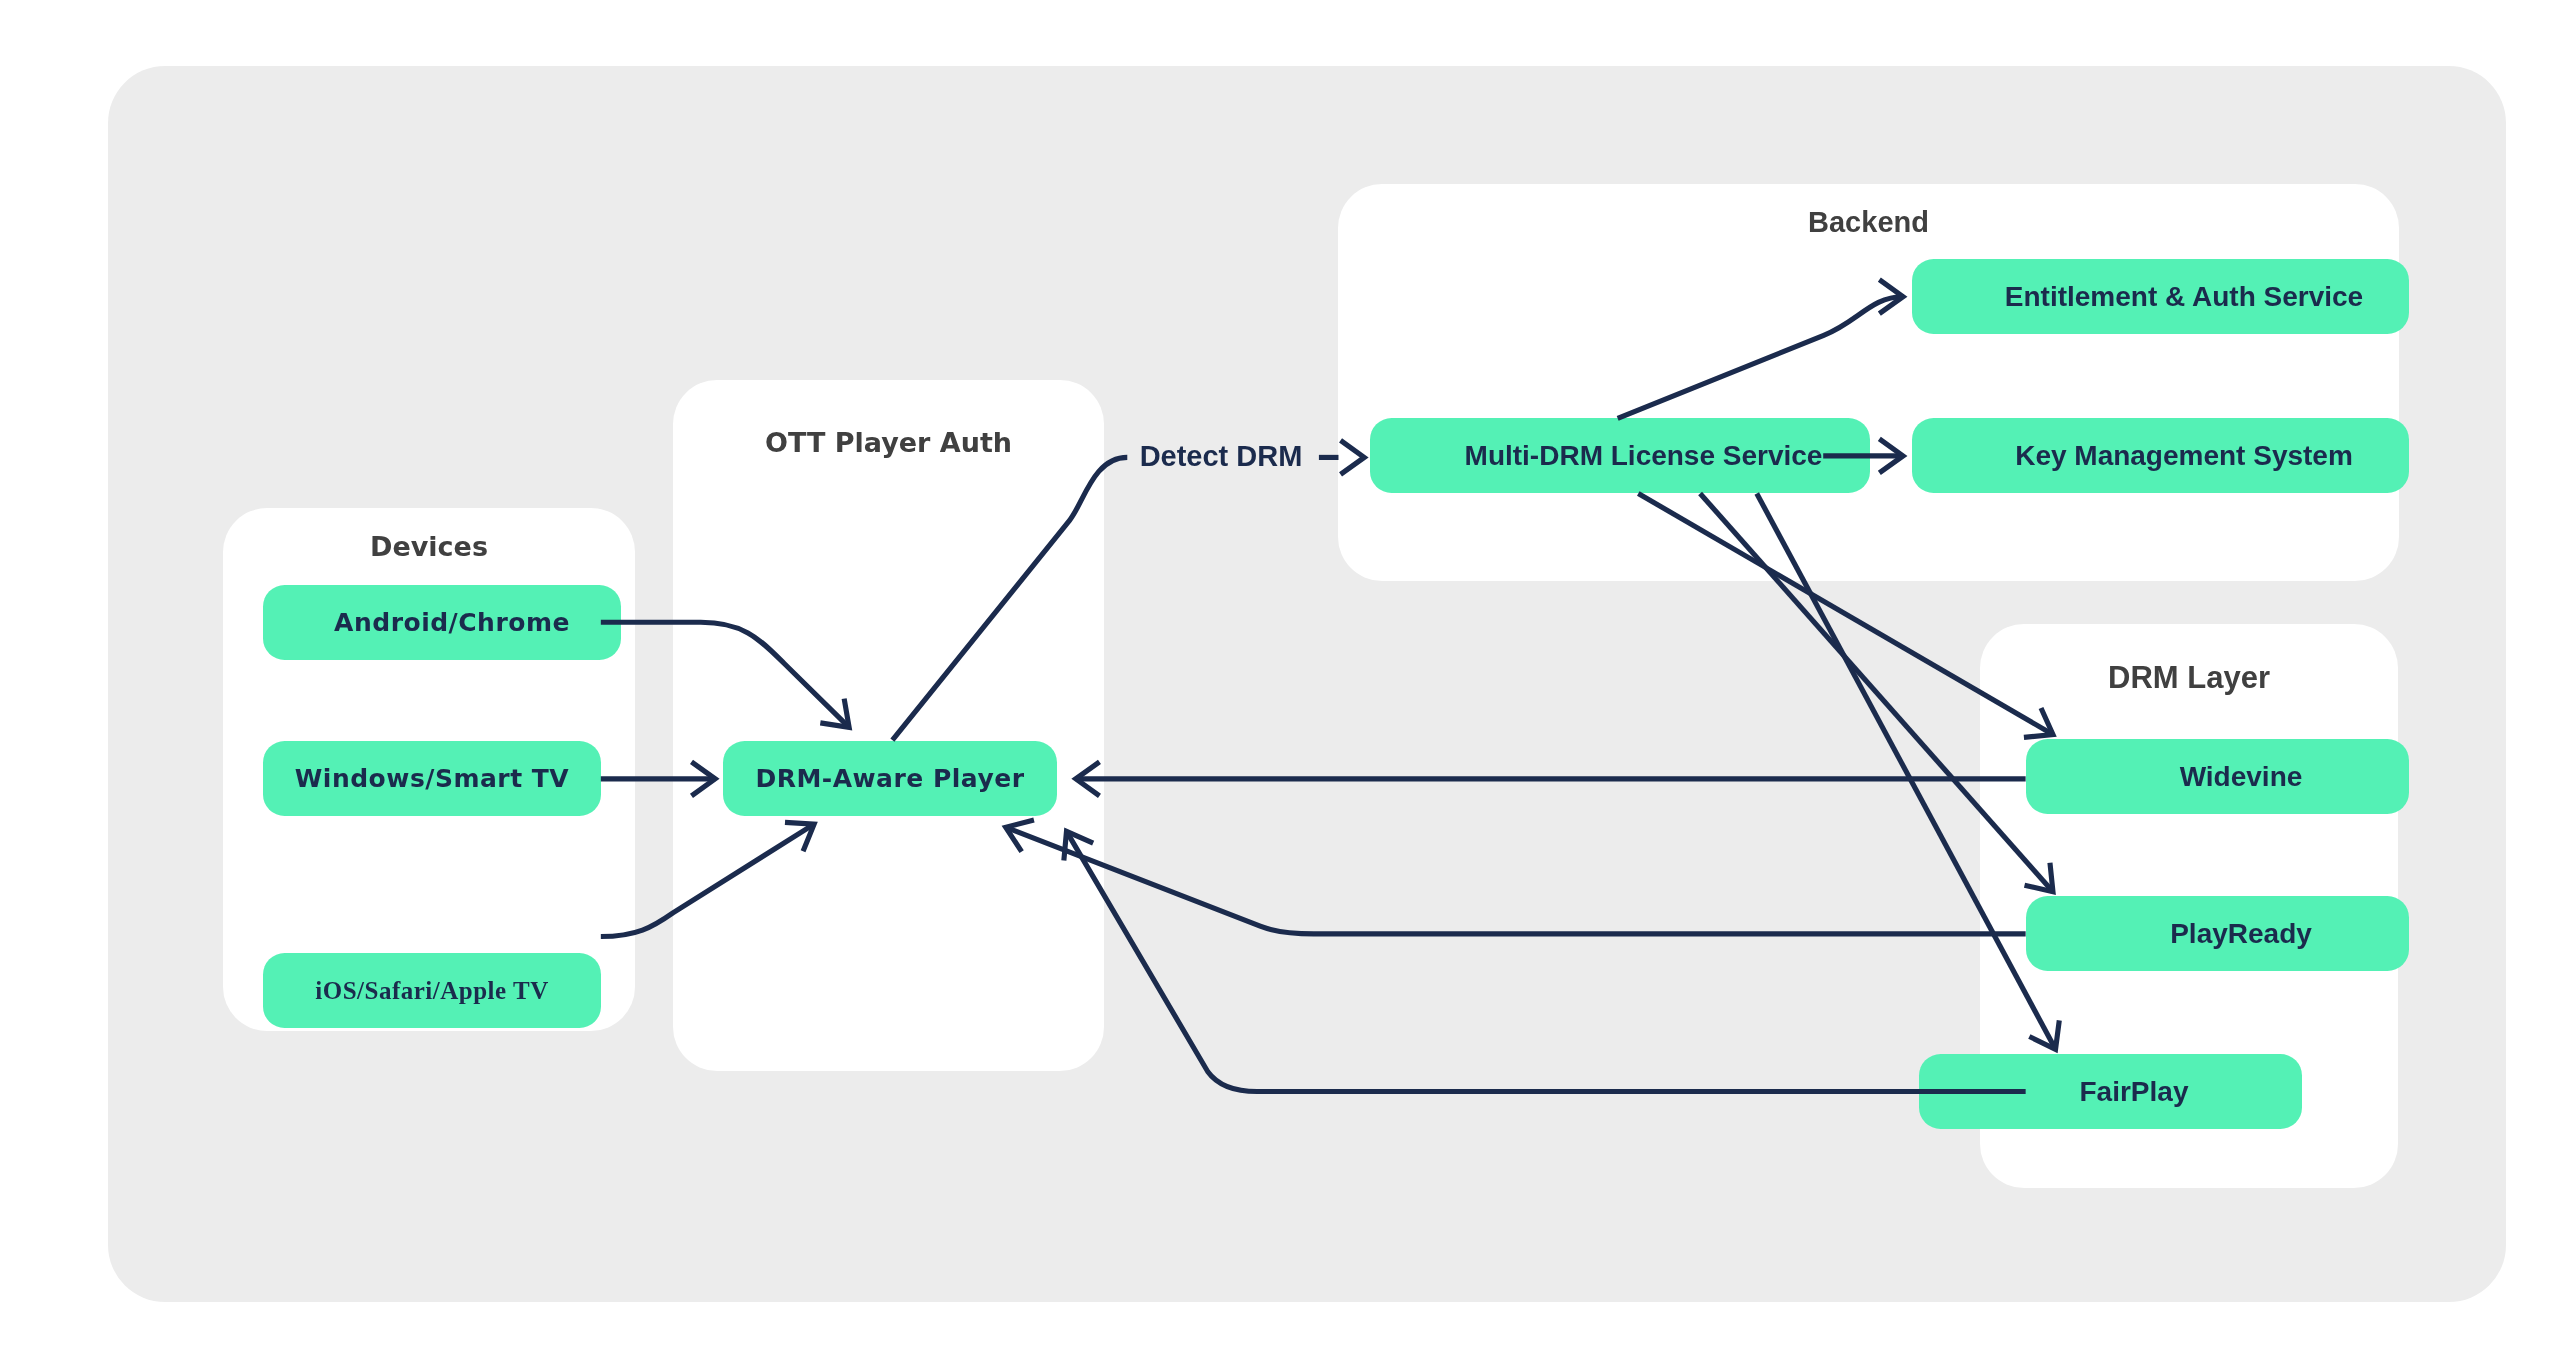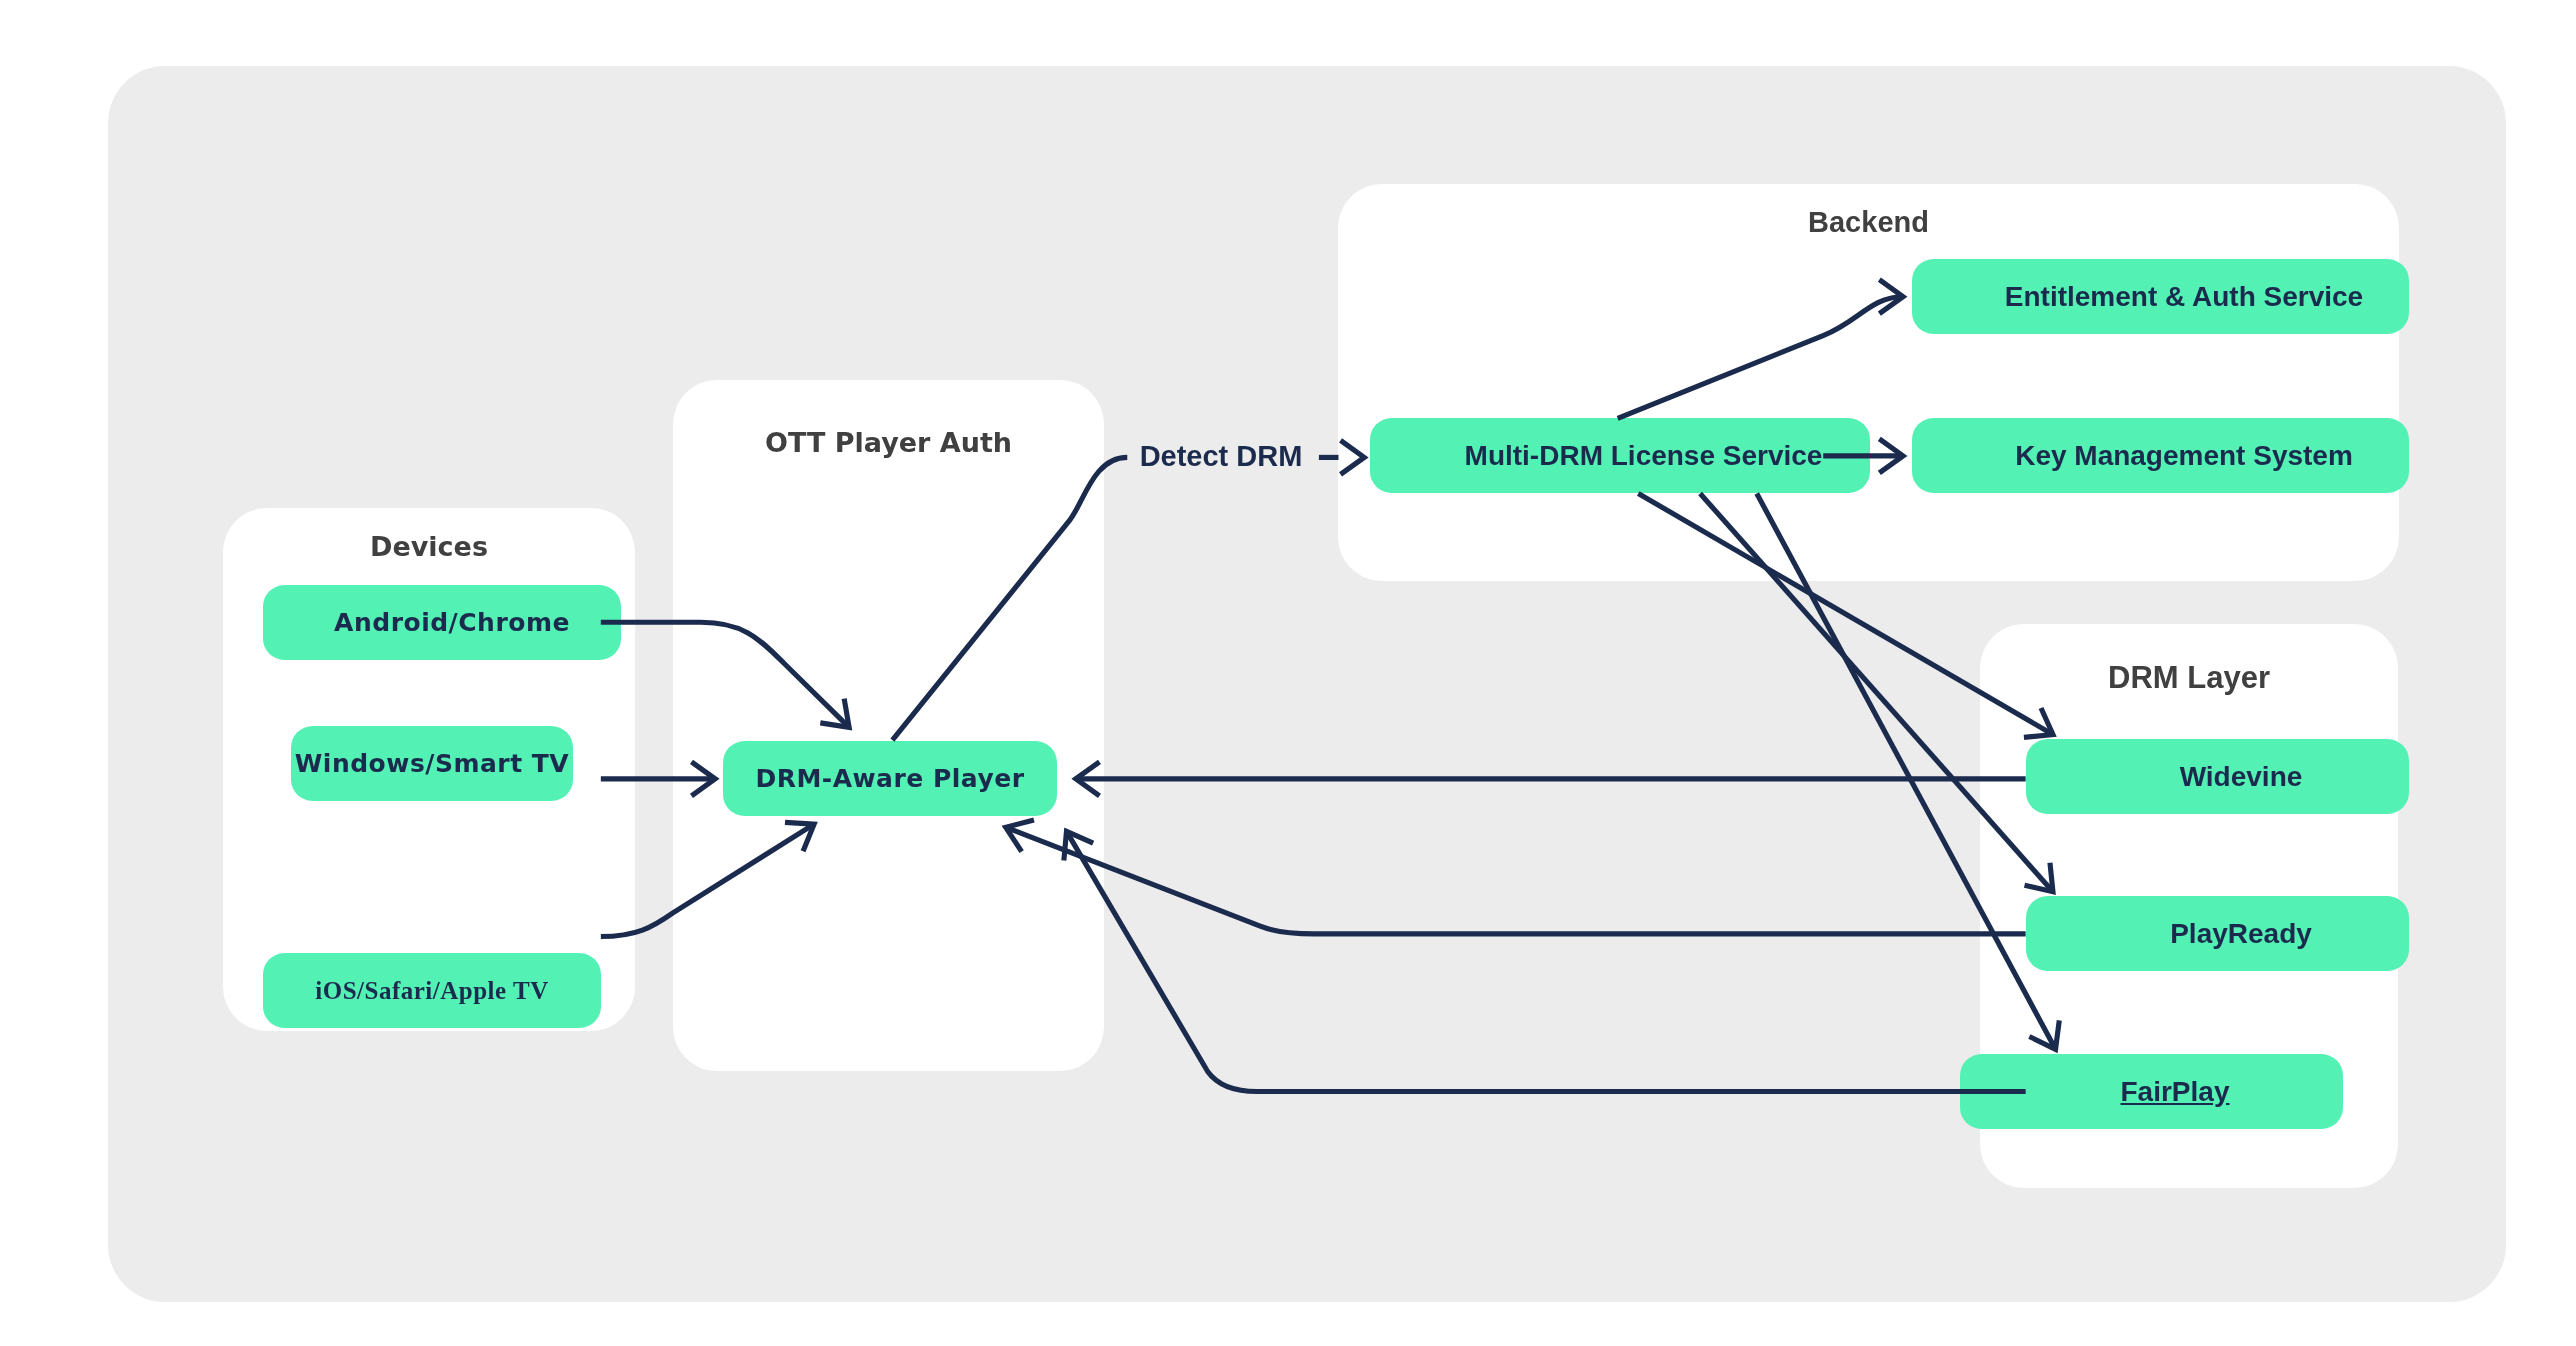--- a/index.html
+++ b/index.html
@@ -24,29 +24,29 @@
   #t-backend{top:206px;left:1338px;width:1061px;font-size:29px;}
   #t-drm{top:660px;left:1980px;width:418px;font-size:31px;}
 
   .node{position:absolute;height:75px;background:#54f1b5;border-radius:21.6px;
         display:flex;align-items:center;justify-content:center;
         font-weight:bold;color:#1b2b4d;white-space:nowrap;}
   .node.font-round{font-size:25px;letter-spacing:0.5px;}
   .node.font-plain{font-size:28px;padding-left:47px;}
 
   #n-android  {left:263px; top:585px;width:338px;padding-left:20px;}
-  #n-windows  {left:263px; top:726px;width:282px;margin-left:28px;}
+  #n-windows  {left:263px; top:741px;width:338px;}
   #n-ios      {left:263px; top:953px;width:338px;font-family:Liberation Serif, serif;}
   #n-player   {left:723px;top:741px;width:334px;}
   #n-license  {left:1370px;top:418px; width:453px;}
   #n-entitle  {left:1912px;top:259px; width:450px;}
   #n-kms      {left:1912px;top:418px; width:450px;}
   #n-widevine {left:2026px;top:739px;width:336px;}
   #n-playready{left:2026px;top:896px;width:336px;}
-  #n-fairplay {left:1960px;top:1054px;width:336px;text-decoration:underline;}
+  #n-fairplay {left:1919px;top:1054px;width:336px;}
 
   .edges{position:absolute;left:0;top:0;pointer-events:none;}
   .edges path{fill:none;stroke:#1b2b4d;stroke-width:10;}
   .edges path.ghost{stroke:none;}
   .edges .head{fill:none;stroke:#1b2b4d;stroke-width:10;}
 
   .edge-label{position:absolute;left:1119px;top:440px;width:204px;text-align:center;
               font-weight:bold;font-size:29px;color:#1b2b4d;white-space:nowrap;
               font-family:"Liberation Sans",sans-serif;}
 </style>

